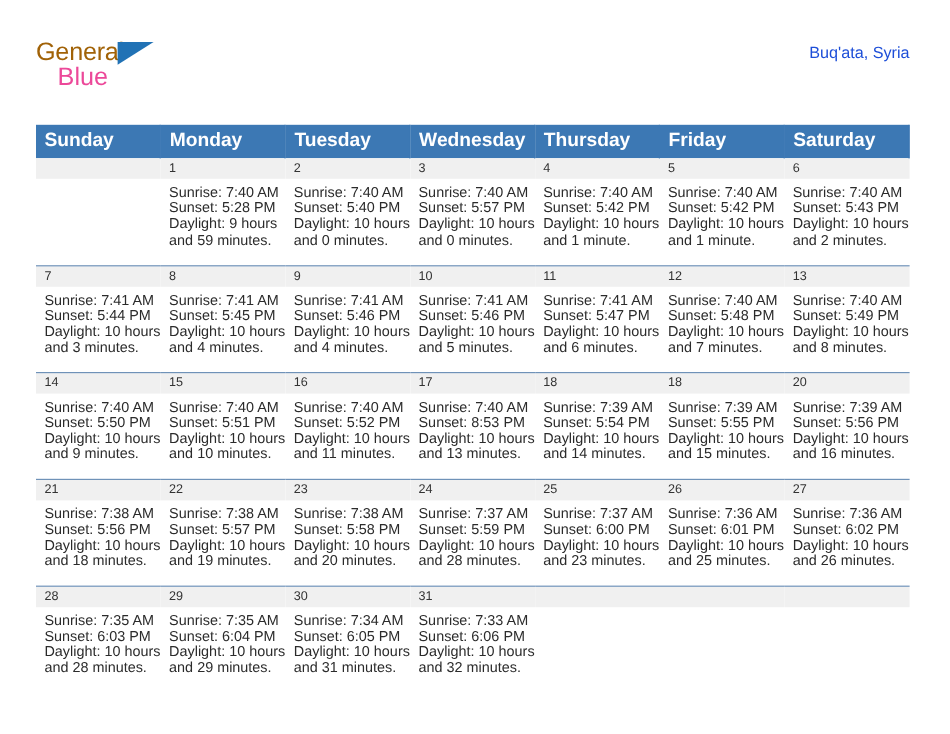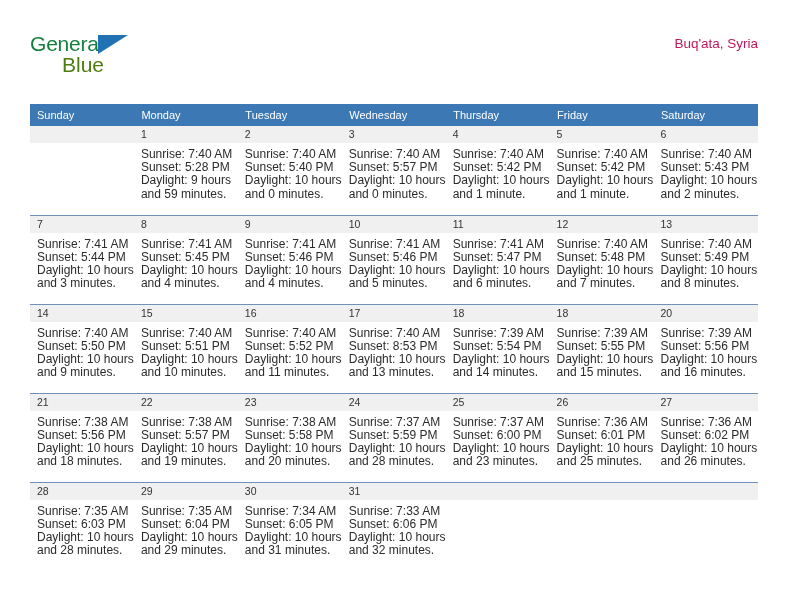--- a/index.html
+++ b/index.html
@@ -28,31 +28,31 @@
     justify-content: space-between;
   }
   .logo {
     position: relative;
     width: 120px;
     height: 52px;
     padding-top: 2px;
   }
   .logo-general {
     font-size: 21px;
-    color: #15803d;
+    color: #a16207;
     letter-spacing: -0.2px;
     line-height: 24px;
     display: block;
   }
   .logo-blue {
     font-size: 21px;
-    color: #4d7c0f;
+    color: #ec4899;
     line-height: 22px;
     display: block;
-    margin-left: 32px;
+    margin-left: 18px;
     margin-top: -2px;
   }
   .logo-tri {
     position: absolute;
     left: 68px;
     top: 5px;
     width: 0;
     height: 0;
     border-left: 30px solid #2172b5;
     border-bottom: 19px solid transparent;
@@ -60,39 +60,39 @@
 
   .title-block { text-align: right; }
   .cal-title {
     font-size: 27px;
     color: #1a1a1a;
     line-height: 32px;
     font-weight: normal;
   }
   .cal-sub {
     font-size: 13.5px;
-    color: #be185d;
+    color: #1d4ed8;
     line-height: 20px;
     margin-top: 4px;
   }
 
   
   .cal {
     position: absolute;
     left: 30px;
     top: 104px;
     width: 728px;
     border-collapse: collapse;
     table-layout: fixed;
   }
   .cal th {
     background: #3c78b4;
     color: #ffffff;
-    font-size: 11px;
-    font-weight: normal;
+    font-size: 16px;
+    font-weight: bold;
     text-align: left;
     padding: 5px 0 5px 7px;
     height: 21px;
     border-right: 1px solid #3c78b4;
   }
   .cal td {
     vertical-align: top;
     padding: 0;
     height: 89px;
     border-top: 1px solid #6f92b8;

